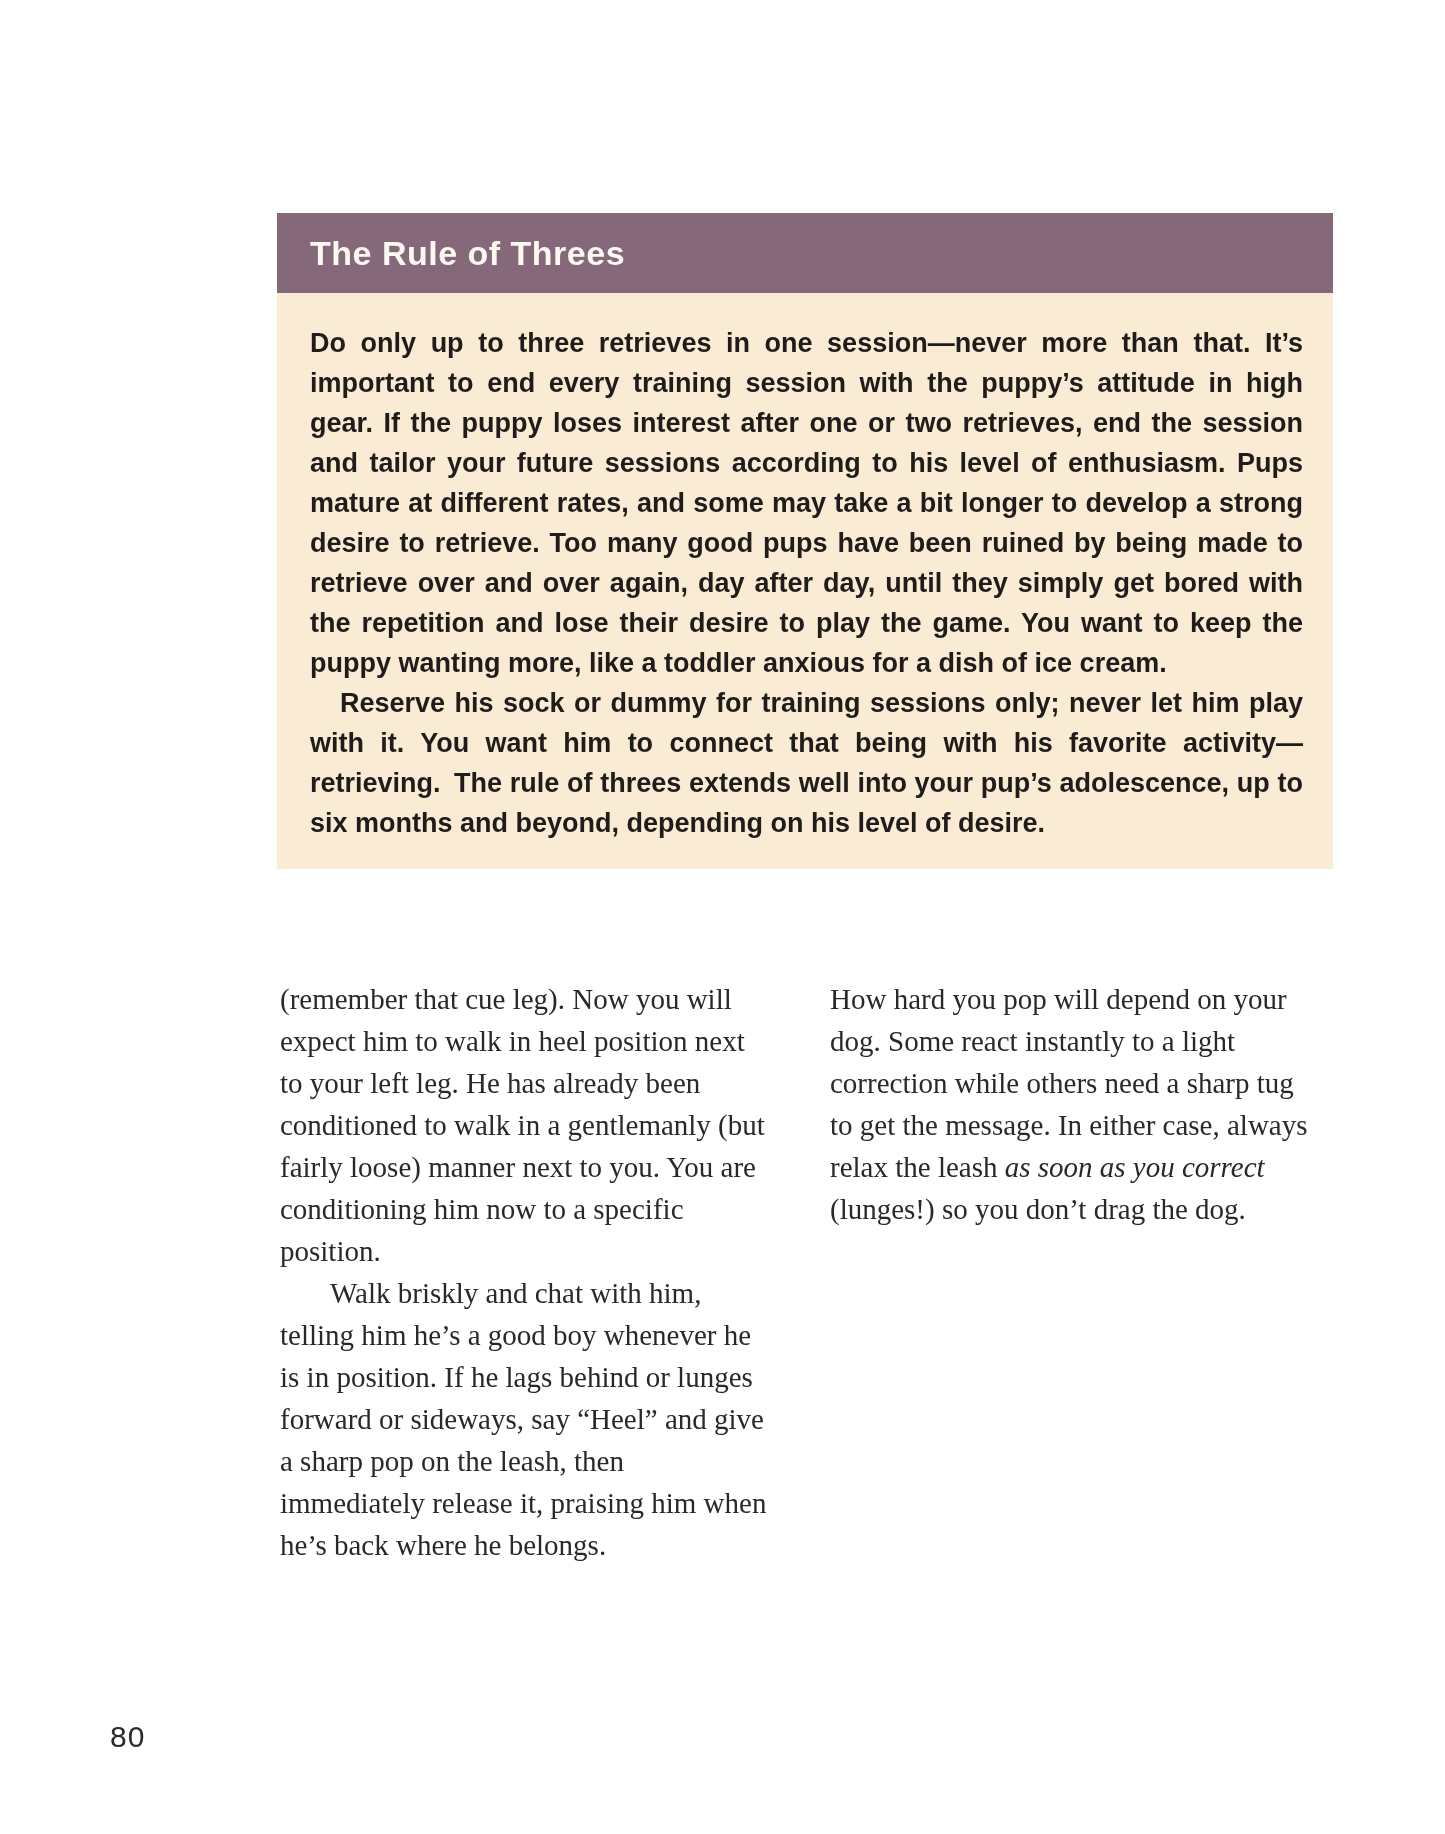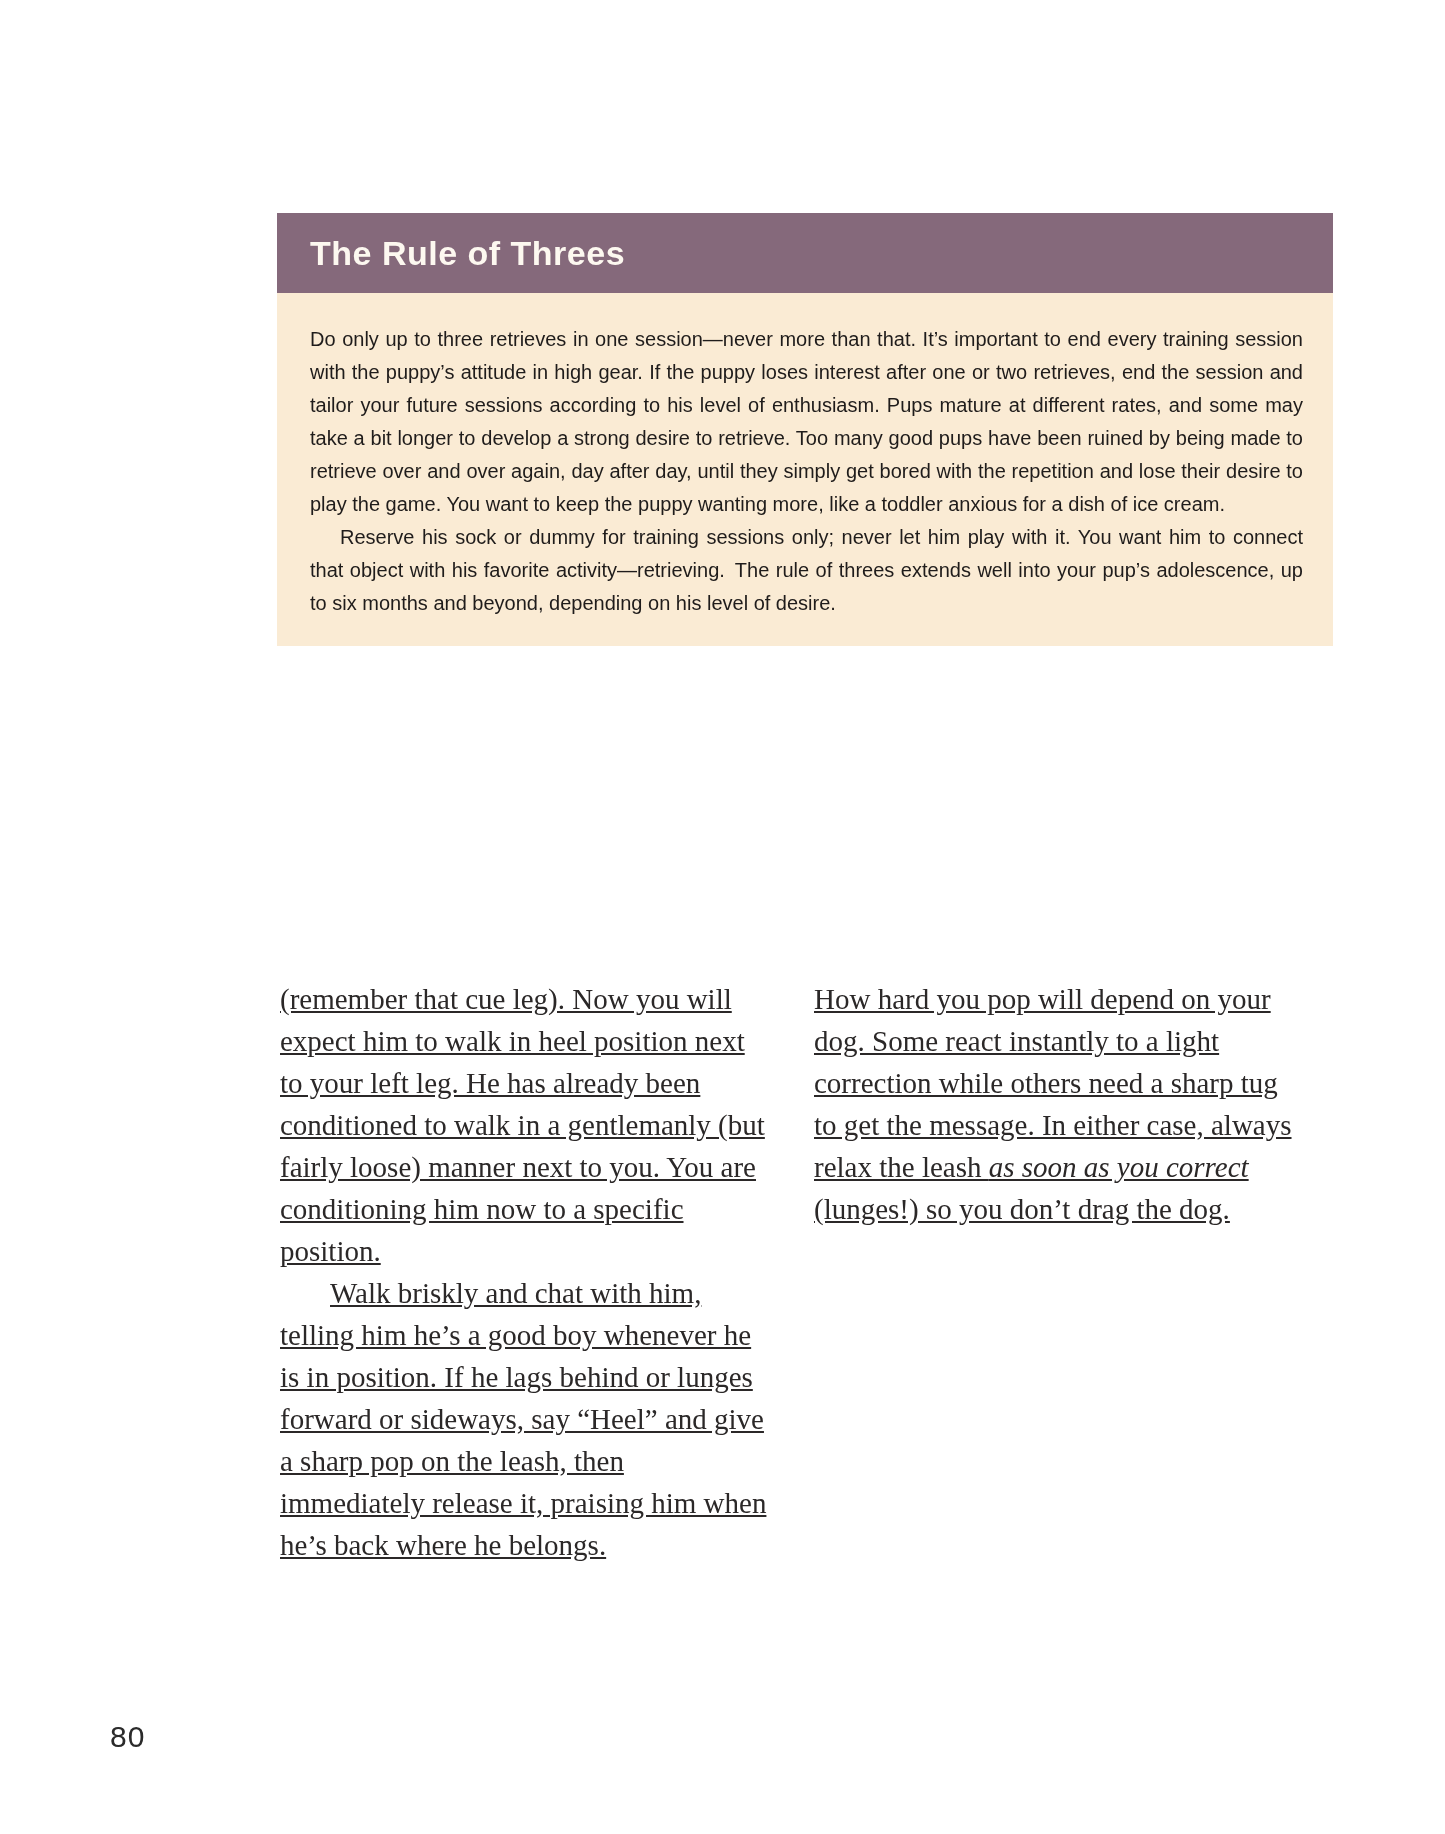--- a/index.html
+++ b/index.html
@@ -34,46 +34,46 @@
     font-family: "Liberation Sans", sans-serif;
     font-weight: bold;
     font-size: 34px;
     letter-spacing: 0.5px;
     color: #fdf8f0;
   }
   .callout-body {
     background: #FAEBD4;
     padding: 30px 30px 26px 33px;
     font-family: "Liberation Sans", sans-serif;
-    font-size: 20px;
-    line-height: 33px;
+    font-size: 27px;
+    line-height: 40px;
     color: #1f1c1b;
     text-align: justify;
+    font-weight: bold;
   }
   .callout-body p {
     margin: 0;
   }
   .callout-body p.indent {
     text-indent: 30px;
   }
 
   
   .columns {
     position: absolute;
     left: 280px;
     top: 978px;
     width: 1040px;
     display: flex;
-    gap: 44px;
+    gap: 60px;
     font-family: "Liberation Serif", serif;
     font-size: 29px;
     line-height: 42px;
     color: #2b2828;
     text-align: left;
-    text-decoration: underline;
   }
   .col {
     width: 490px;
   }
   .col p {
     margin: 0;
   }
   .col p.indent {
     text-indent: 50px;
   }
@@ -117,21 +117,21 @@
 <body>
 
 <div class="page">
 
   <section class="callout">
     <header class="callout-header">
       <h2 class="callout-title">The Rule of Threes</h2>
     </header>
     <div class="callout-body">
       <p>Do only up to three retrieves in one session—never more than that. It’s important to end every training session with the puppy’s attitude in high gear. If the puppy loses interest after one or two retrieves, end the session and tailor your future sessions according to his level of enthusiasm. Pups mature at different rates, and some may take a bit longer to develop a strong desire to retrieve. Too many good pups have been ruined by being made to retrieve over and over again, day after day, until they simply get bored with the repetition and lose their desire to play the game. You want to keep the puppy wanting more, like a toddler anxious for a dish of ice cream.</p>
-      <p class="indent">Reserve his sock or dummy for training sessions only; never let him play with it. You want him to connect that object with his favorite activity—retrieving. The rule of threes extends well into your pup’s adolescence, up to six months and beyond, depending on his level of desire.</p>
+      <p class="indent">Reserve his sock or dummy for training sessions only; never let him play with it. You want him to connect that being with his favorite activity—retrieving. The rule of threes extends well into your pup’s adolescence, up to six months and beyond, depending on his level of desire.</p>
     </div>
   </section>
 
   <main class="columns">
     <div class="col">
       <p>(remember that cue leg). Now you will expect him to walk in heel position next to your left leg. He has already been conditioned to walk in a gentlemanly (but fairly loose) manner next to you. You are conditioning him now to a specific position.</p>
       <p class="indent">Walk briskly and chat with him, telling him he’s a good boy whenever he is in position. If he lags behind or lunges forward or sideways, say “Heel” and give a sharp pop on the leash, then immediately release it, praising him when he’s back where he belongs.</p>
     </div>
     <div class="col">
       <p><span>How hard you pop will depend on your dog. Some react instantly to a light correction while others need a sharp tug to get the message. In either case, always relax the leash </span><em>as soon as you correct</em><span> (lunges!) so you don’t drag the dog.</span></p>

